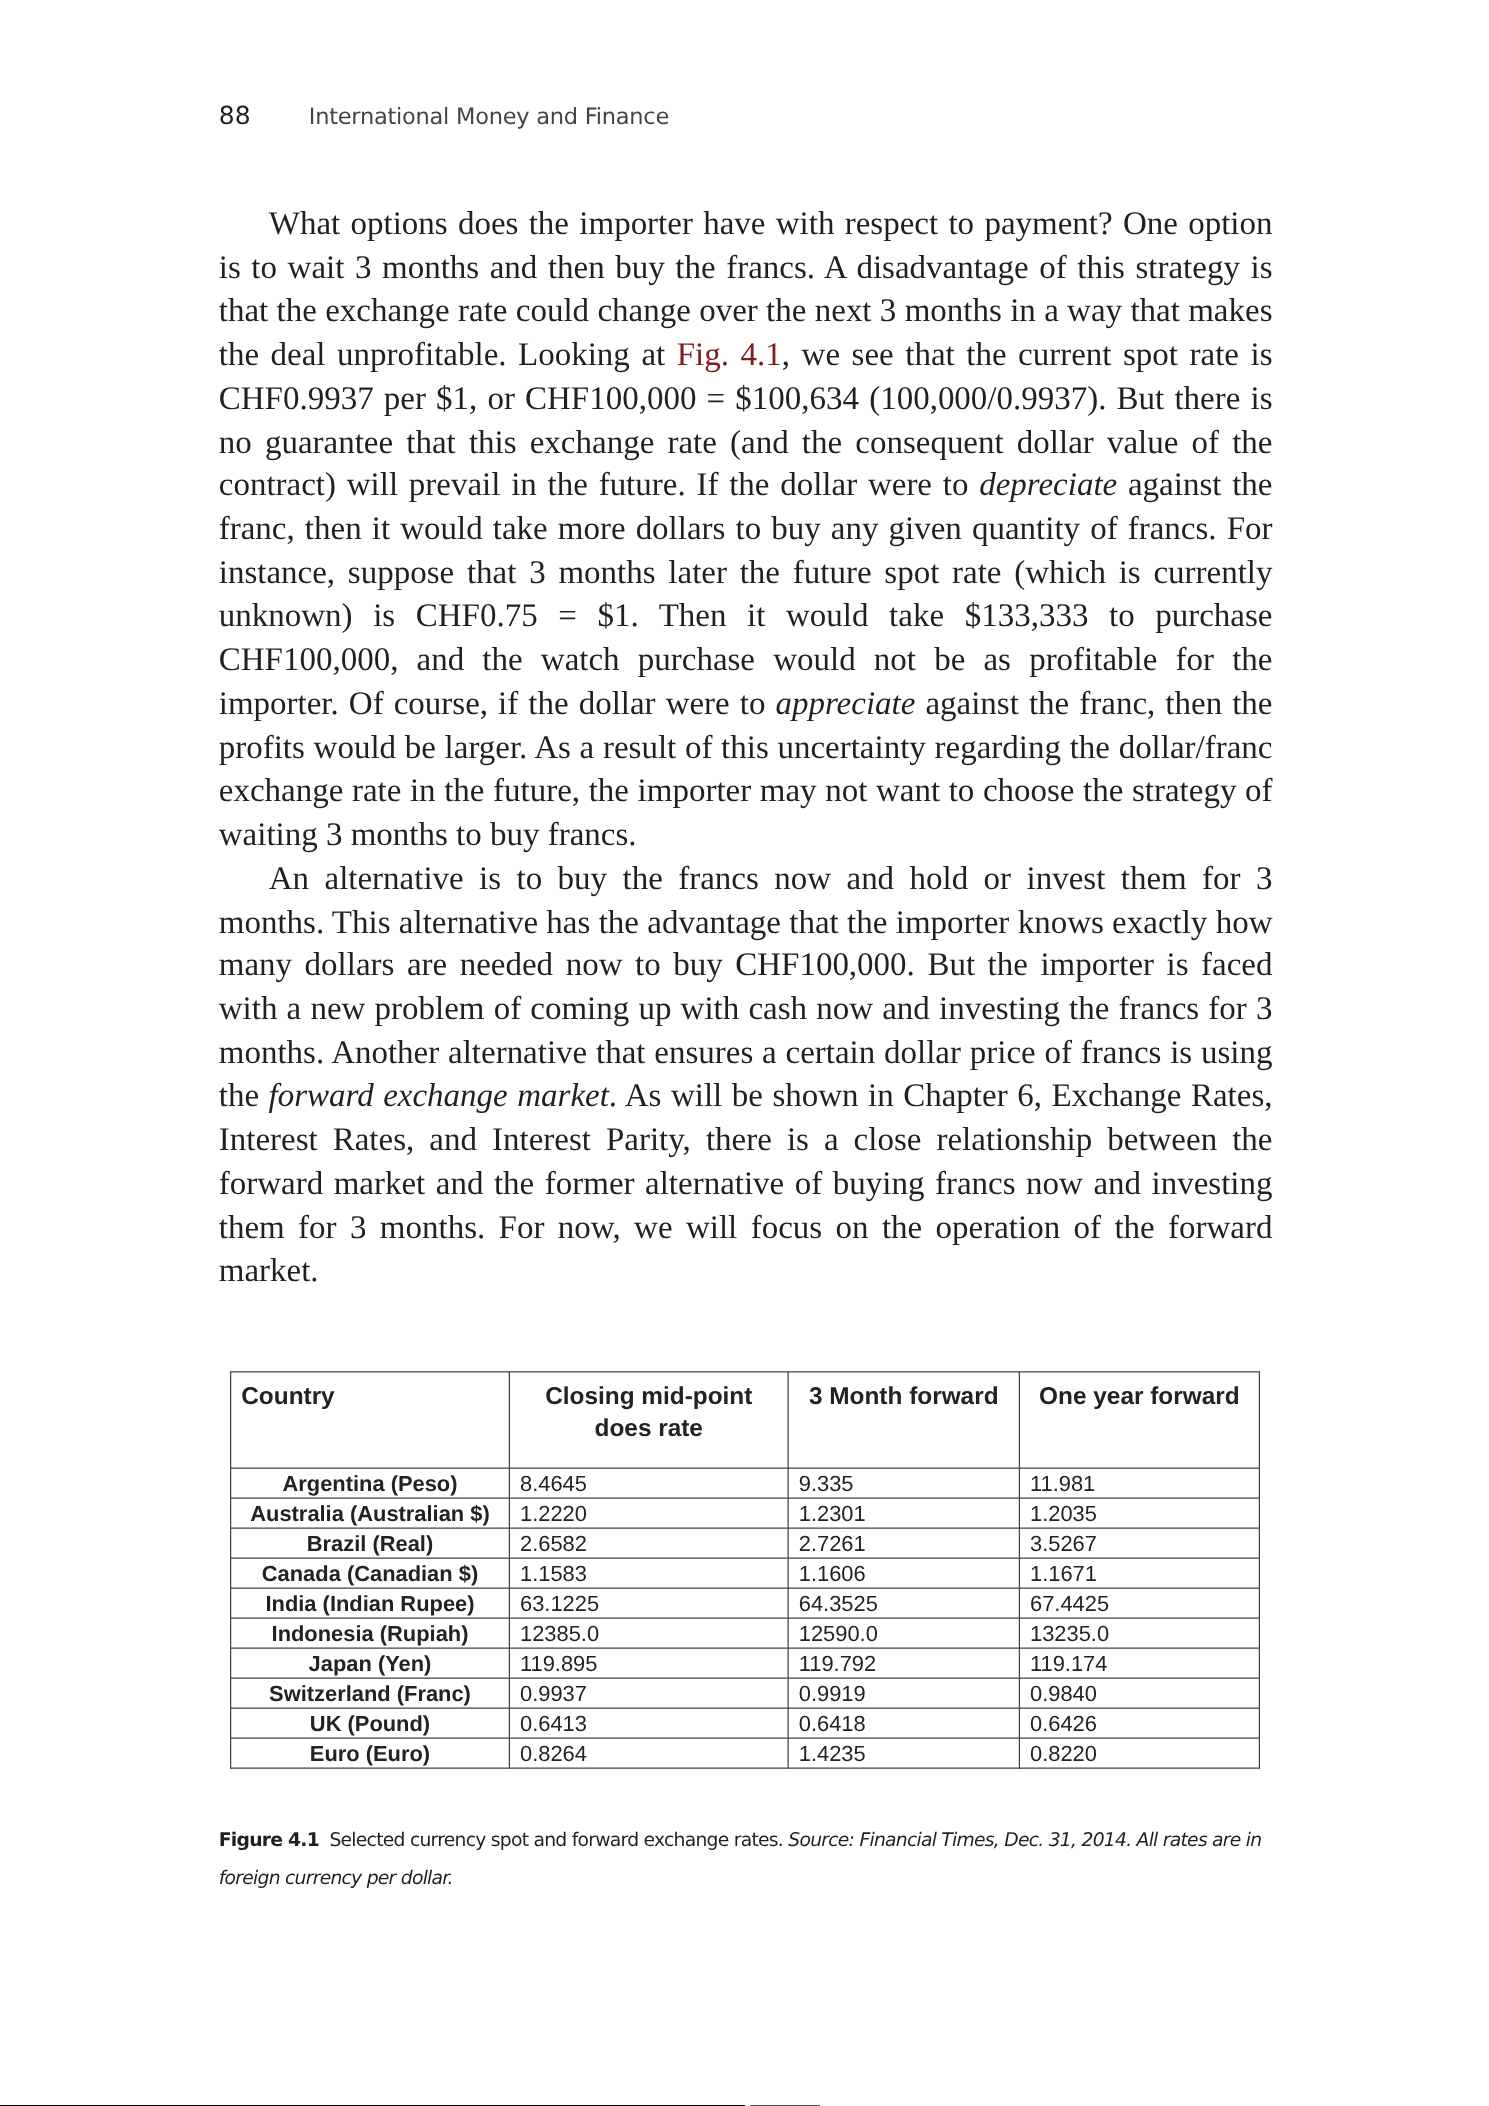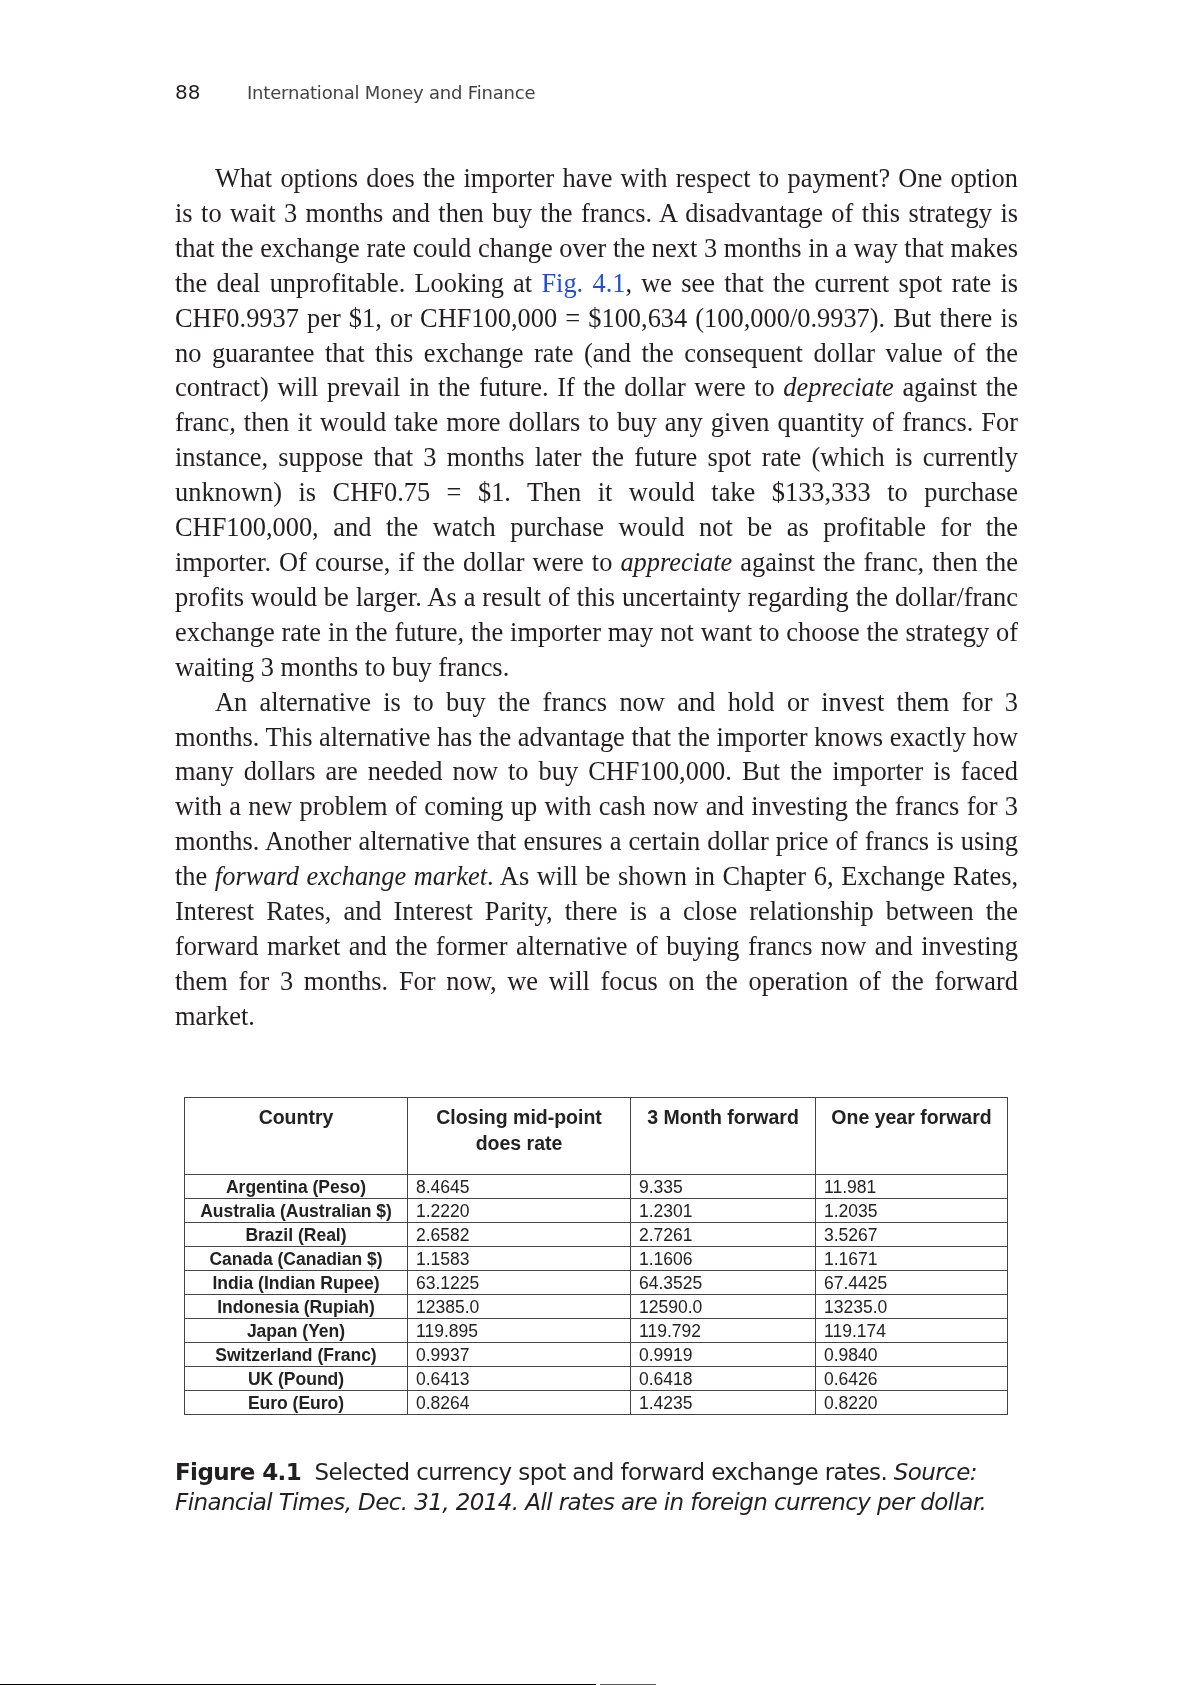--- a/index.html
+++ b/index.html
@@ -3,31 +3,31 @@
   <meta charset="utf-8">
   <style>
     html, body { margin: 0; padding: 0; background: #ffffff; }
     body { width: 1191px; height: 1685px; position: relative; overflow: hidden; color: #231f20; }
     .running-head { position: absolute; top: 80px; left: 175px; font-family: "DejaVu Sans", sans-serif; font-size: 18px; color: #231f20; display: flex; align-items: baseline; }
     .running-head .pg { width: 72px; font-size: 20px; }
     .running-head .title { color: #444; font-size: 18px; letter-spacing: -0.2px; }
     .body-text { position: absolute; top: 161px; left: 175px; width: 843px; font-family: "Liberation Serif", serif; font-size: 26.4px; line-height: 34.9px; text-align: justify; color: #231f20; }
     .body-text p { margin: 0; text-indent: 40px; }
     .body-text em { font-style: italic; }
-    .link { color: #1d4ed8; }
+    .link { color: #7f1d1d; }
     table.rates { position: absolute; top: 1097px; left: 184px; width: 824px; border-collapse: collapse; font-family: "Liberation Sans", sans-serif; font-size: 17.5px; color: #222; }
     table.rates th, table.rates td { border: 1.5px solid #444; padding: 0 8px; }
     table.rates th { font-weight: bold; font-size: 19.5px; height: 70px; vertical-align: top; padding-top: 6px; line-height: 26px; }
-    table.rates th.c0 { text-align: center; width: 206px; }
+    table.rates th.c0 { text-align: left; width: 206px; }
     table.rates th.c1 { width: 206px; }
     table.rates th.c2 { width: 168px; }
     table.rates td { height: 23px; line-height: 22px; }
     table.rates td.cname { font-weight: bold; text-align: center; }
     table.rates td.num { text-align: left; }
-    .caption { position: absolute; top: 1457px; left: 175px; width: 860px; font-family: "DejaVu Sans", sans-serif; font-size: 23px; line-height: 30px; color: #231f20; letter-spacing: -0.6px; }
+    .caption { position: absolute; top: 1457px; left: 175px; width: 860px; font-family: "DejaVu Sans", sans-serif; font-size: 15px; line-height: 30px; color: #231f20; letter-spacing: -0.6px; }
     .caption b { font-weight: bold; }
     .caption em { font-style: italic; }
     .bottom-rule { position: absolute; top: 1684px; left: 0; width: 596px; height: 2px; background: #000; }
     .bottom-rule2 { position: absolute; top: 1684px; left: 600px; width: 56px; height: 2px; background: #555; }
   </style>
 </head>
 <body>
 
 <div class="running-head">
   <span class="pg">88</span>

